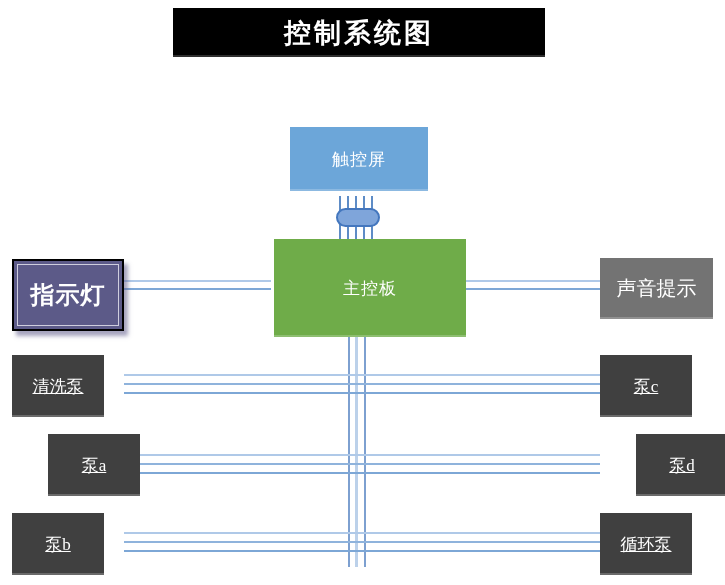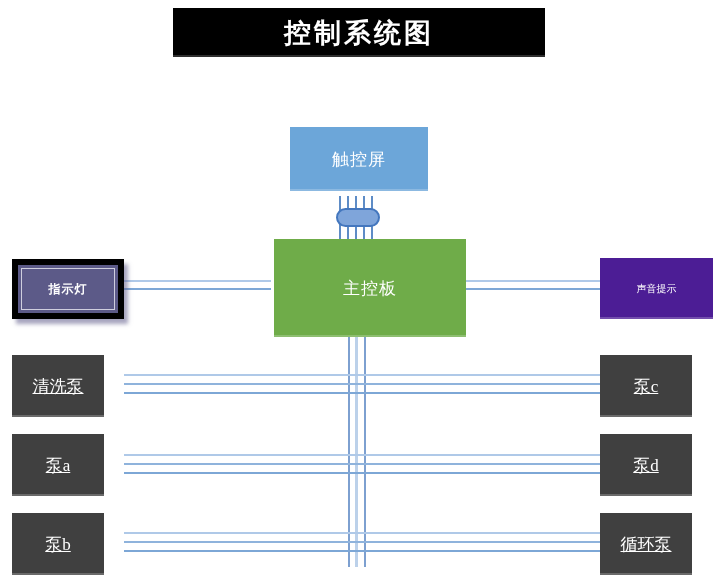--- a/index.html
+++ b/index.html
@@ -19,33 +19,33 @@
     left:173px;top:8px;width:372px;height:49px;background:#000000;
     display:flex;align-items:center;justify-content:center;
     color:#fff;font-family:"Liberation Sans",sans-serif;
     font-weight:bold;font-size:27px;letter-spacing:3px;
     box-shadow:inset 0 -2px 0 rgba(255,255,255,0.18);
   }
   
   .b-touch{left:290px;top:127px;width:138px;height:64px;background:#6CA6D9;font-size:17px;letter-spacing:1px;}
   .b-main{left:274px;top:239px;width:192px;height:98px;background:#6FAC49;font-size:17px;letter-spacing:1px;}
   .b-indicator{
-    left:12px;top:259px;width:112px;height:60px;background:#5C5A88;
-    border:6px solid #000000;
+    left:12px;top:259px;width:112px;height:72px;background:#5C5A88;
+    border:2px solid #000000;
     box-shadow:4px 5px 4px rgba(92,90,136,0.55);
-    font-family:"Liberation Sans",sans-serif;font-weight:bold;font-size:12px;letter-spacing:1px;
+    font-family:"Liberation Sans",sans-serif;font-weight:bold;font-size:24px;letter-spacing:1px;
   }
   .b-indicator .inner{
     position:absolute;left:3px;top:3px;right:3px;bottom:3px;
     border:1px solid #CFCEDE;pointer-events:none;
   }
-  .b-sound{left:600px;top:258px;width:113px;height:61px;background:#4c1d95;font-size:10px;}
+  .b-sound{left:600px;top:258px;width:113px;height:61px;background:#737373;font-size:20px;}
   .pump{width:92px;height:62px;background:#404040;font-size:17px;text-decoration:underline;}
   .pl{left:12px;}  .pr{left:600px;text-align:right;}
-  .r1{top:355px;} .r2{top:434px;} .r3{top:513px;}
+  .r1{top:355px;} .r2{top:434px;margin-left:36px;} .r3{top:513px;}
   
   .oval{
     left:336px;top:208px;width:44px;height:19px;background:#7FA5DA;
     border:2px solid #4477BE;border-radius:10px;
   }
   
   .hline{position:absolute;height:2px;}
   .vline{position:absolute;width:2px;}
   .w-light{background:#AFC9E8;}
   .w-mid{background:#8FB3DC;}

